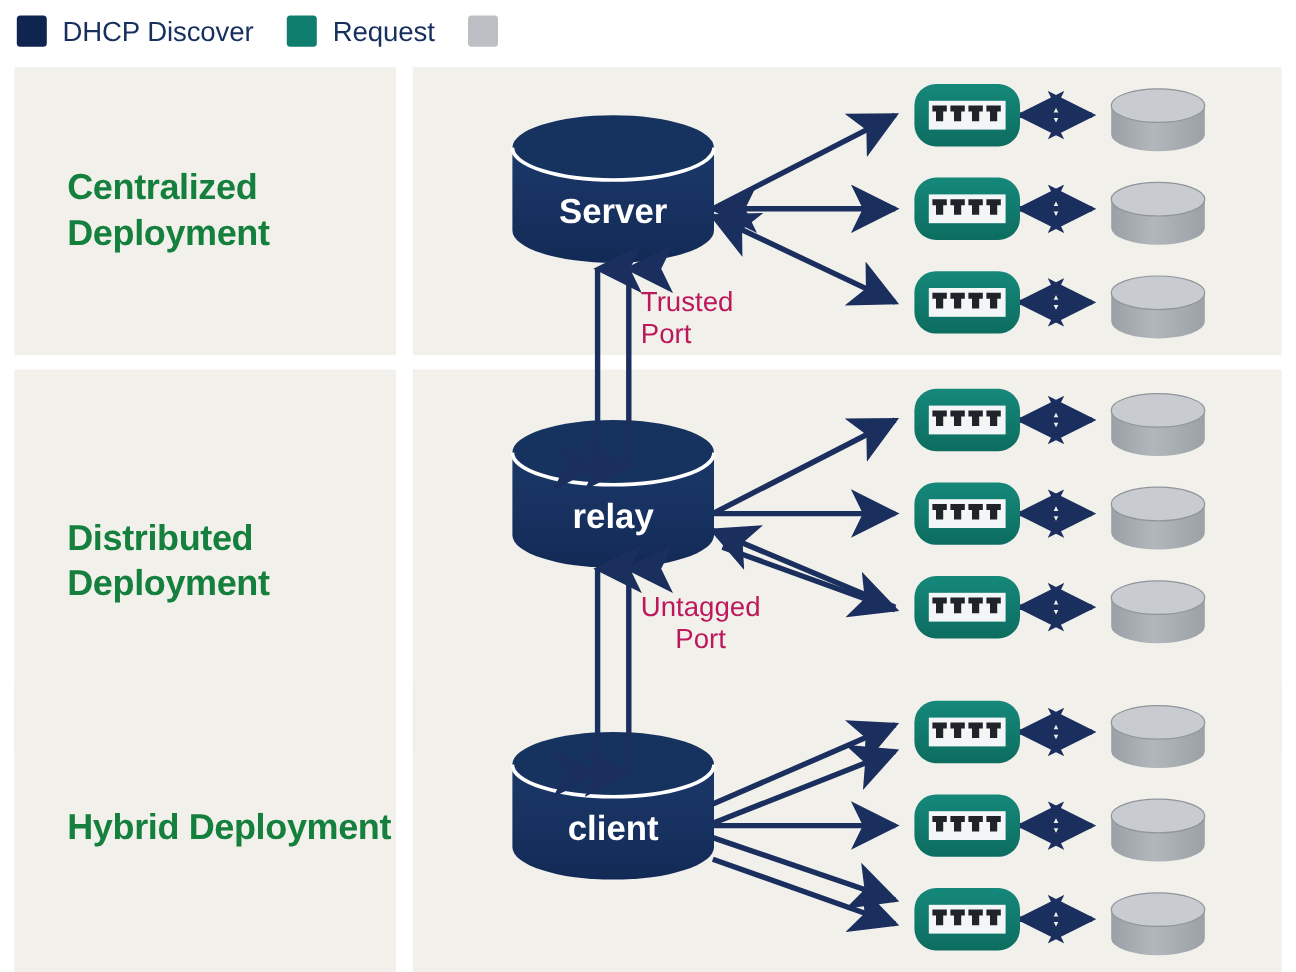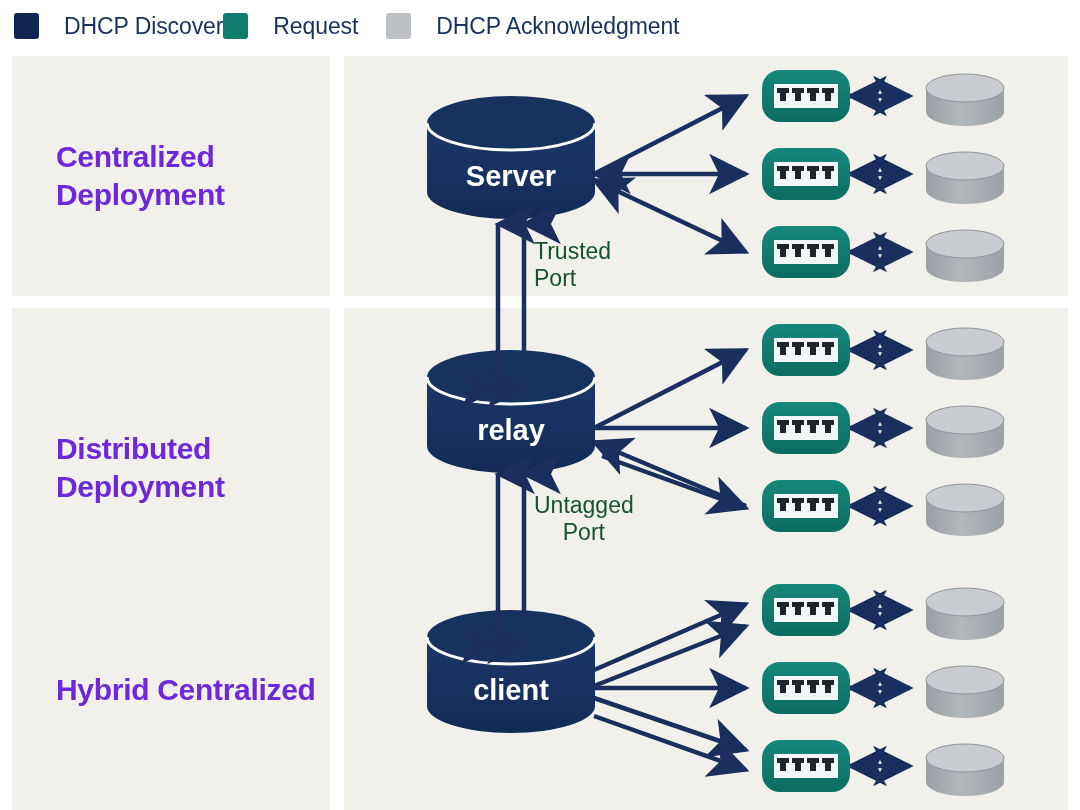--- a/index.html
+++ b/index.html
@@ -30,38 +30,37 @@
     display: flex;
     align-items: center;
     padding-left: 14px;
     box-sizing: border-box;
     background: #ffffff;
   }
   .legend-item {
     display: flex;
     align-items: center;
     white-space: nowrap;
-    gap: 12px;
   }
   .legend-swatch {
     width: 25px;
     height: 26px;
     border-radius: 3px;
     flex: 0 0 auto;
   }
   .legend-label {
     font-size: 23px;
     font-weight: 400;
     color: #17305e;
     margin-left: 13px;
     letter-spacing: -0.1px;
   }
   .lg0 { margin-left: 0; }
   .lg1 { margin-left: 108px; }
-  .lg2 { }
+  .lg2 { margin-left: 28px; }
   .lg3 { margin-left: 28px; }
 
   
   .row {
     position: absolute;
     left: 0;
     width: 1080px;
   }
   .panel-left {
     position: absolute;
@@ -72,42 +71,42 @@
     background: #f1f0eb;
     display: flex;
     align-items: center;
     box-sizing: border-box;
     padding-left: 44px;
   }
   .panel-left-title {
     font-size: 30px;
     font-weight: bold;
     line-height: 1.28;
-    color: #6d28d9;
+    color: #15803d;
     letter-spacing: -0.3px;
   }
   .panel-right {
     position: absolute;
     left: 344px;
     top: 0;
     width: 724px;
     height: 100%;
     background: #f1f0eb;
     text-align: right;
   }
 
   
   .vconn {
     position: absolute;
   }
   .port-label {
     position: absolute;
     font-size: 23px;
     font-weight: 400;
-    color: #14532d;
+    color: #be185d;
     line-height: 1.16;
     white-space: pre-line;
   }
 
   svg { display: block; overflow: visible; }
 </style>
 </head>
 <body>
 
 <div id="stage">
@@ -116,21 +115,20 @@
     <div class="legend-item lg0">
       <span class="legend-swatch" style="background:#0f2550"></span>
       <span class="legend-label">DHCP Discover</span>
     </div>
     <div class="legend-item lg2">
       <span class="legend-swatch" style="background:#0e7d6e"></span>
       <span class="legend-label">Request</span>
     </div>
     <div class="legend-item lg3">
       <span class="legend-swatch" style="background:#bcc0c4"></span>
-      <span class="legend-label">DHCP Acknowledgment</span>
     </div>
   </div>
 
   <div class="row" style="top:56px;height:240px;">
     <div class="panel-left">
       <div class="panel-left-title">Centralized
 Deployment</div>
     </div>
     <div class="panel-right">
       <svg width="724" height="240" viewBox="0 0 724 240">
@@ -311,21 +309,21 @@
           <path d="M582,190 L582,214 A39,14 0 0 0 660,214 L660,190 Z" fill="url(#greyGrad)"></path>
           <ellipse cx="621" cy="190" rx="39" ry="14" fill="#c8ccd0" stroke="#8f959a" stroke-width="1"></ellipse>
         </g>
       </svg>
     </div>
   </div>
 
   <div class="row" style="top:570px;height:240px;">
     <div class="panel-left">
       <div class="panel-left-title">Hybrid
-Centralized</div>
+Deployment</div>
     </div>
     <div class="panel-right">
       <svg width="724" height="240" viewBox="0 0 724 240">
         <g>
           <line x1="250" y1="100" x2="402" y2="34" stroke="#1b2f5e" stroke-width="4.5" marker-end="url(#ah)"></line>
         </g>
         <g>
           <line x1="250" y1="116" x2="402" y2="56" stroke="#1b2f5e" stroke-width="4.5" marker-end="url(#ah)"></line>
         </g>
         <g>

